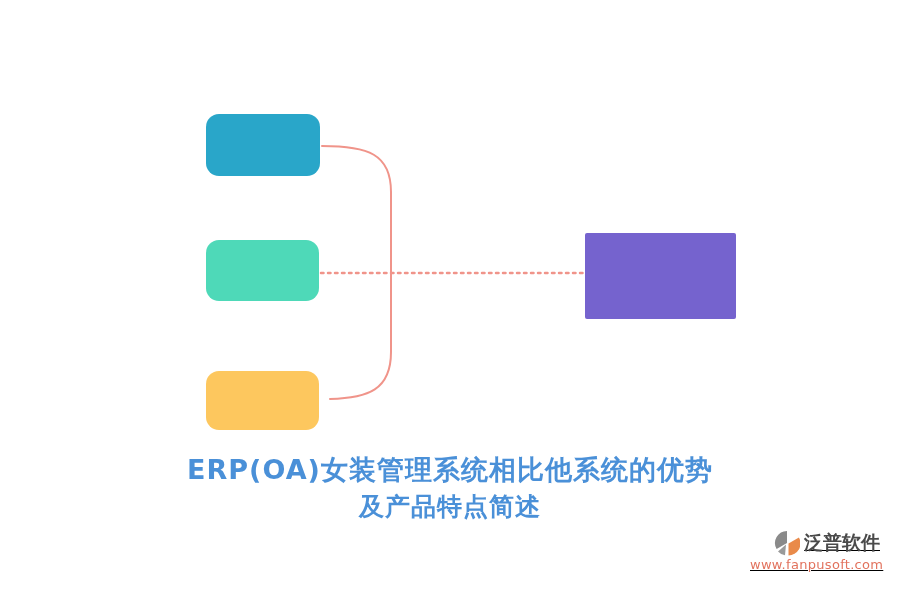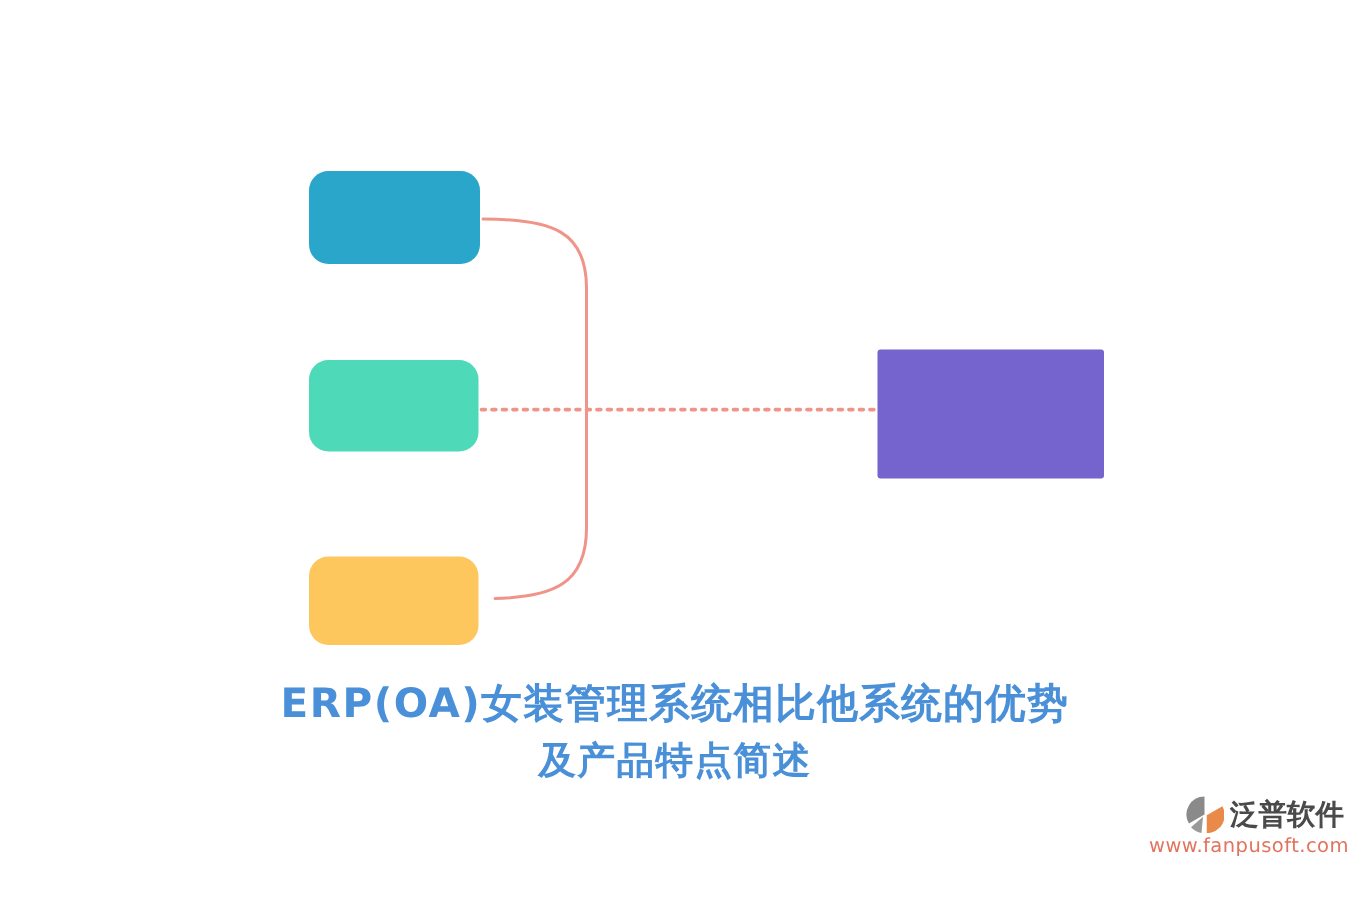--- a/index.html
+++ b/index.html
@@ -70,24 +70,25 @@
     line-height: 36px;
     letter-spacing: 1px;
   }
   .title-line2 {
     font-size: 25px;
     line-height: 38px;
     letter-spacing: 1px;
   }
   .logo {
     position: absolute;
-    right: 4px;
+    right: 20px;
     bottom: 12px;
     width: 130px;
     text-align: right;
+    text-decoration: underline;
   }
   .logo-row {
     display: flex;
     align-items: center;
     justify-content: flex-end;
     gap: 4px;
   }
   .logo-mark {
     width: 26px;
     height: 26px;

